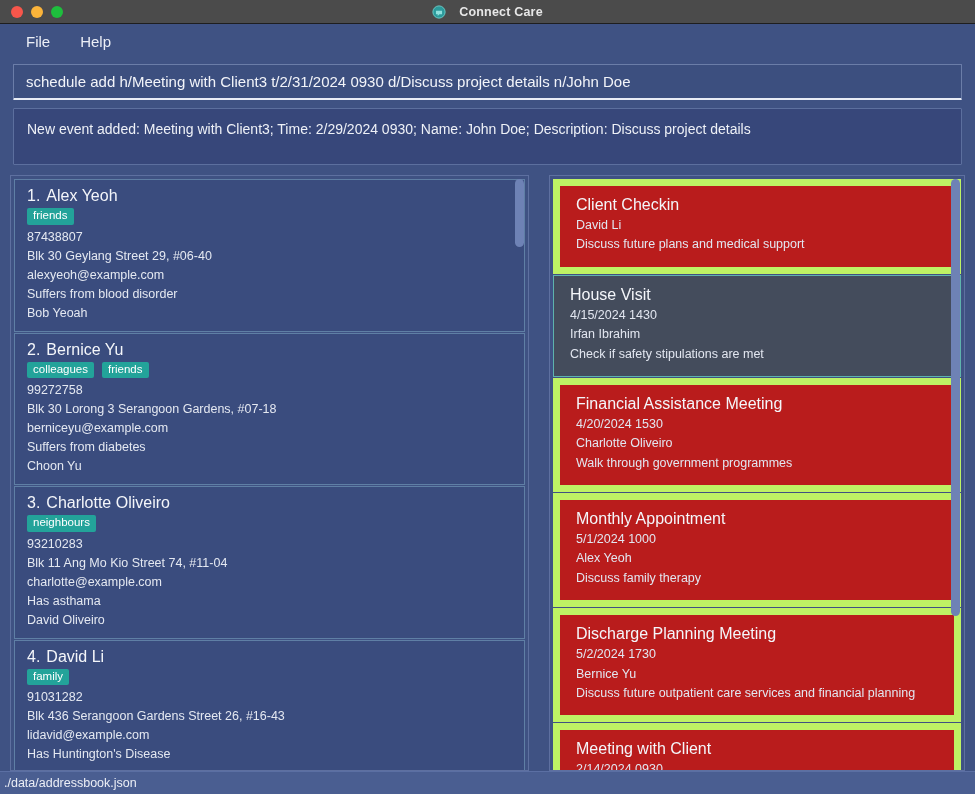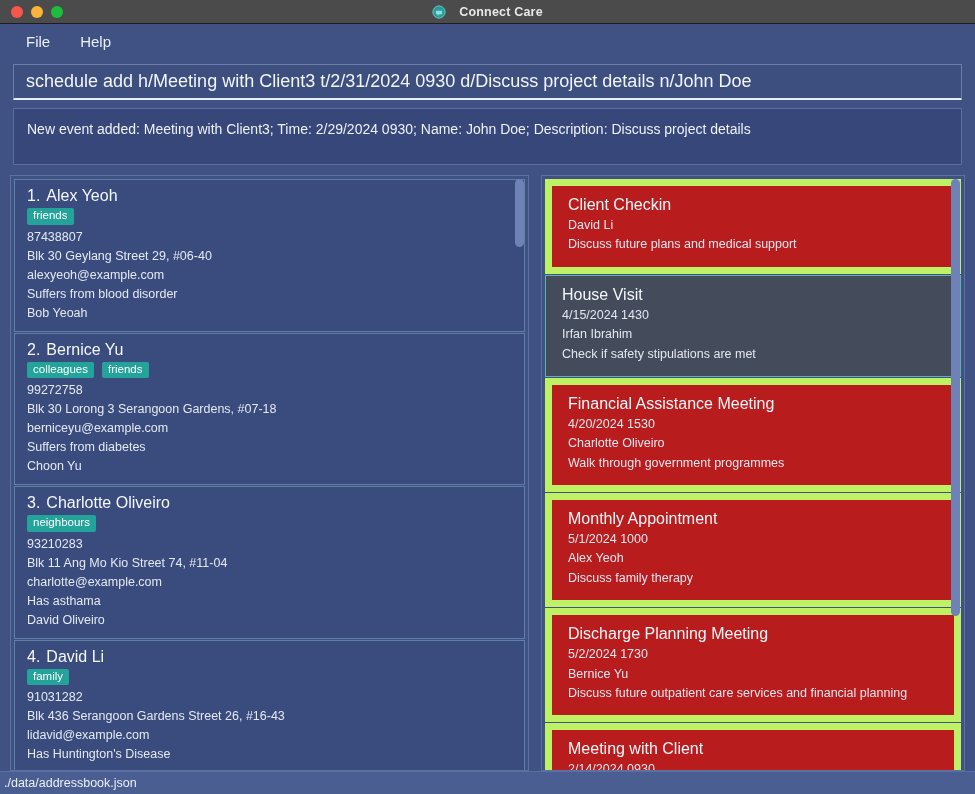--- a/index.html
+++ b/index.html
@@ -91,21 +91,21 @@
     background: #3c4f7f;
     border: 1px solid #6b7da8;
     border-bottom: 2px solid #e8ecf5;
     display: flex;
     align-items: center;
     padding: 0 12px;
     border-radius: 1px;
   }
   .cmdbox-text {
     color: #f2f4f9;
-    font-size: 18px;
+    font-size: 15px;
     white-space: nowrap;
     overflow: hidden;
   }
 
   
   .resultwrap {
     padding: 8px 13px 0 13px;
     flex: 0 0 auto;
   }
   .resultbox {
@@ -119,21 +119,21 @@
     color: #eef1f7;
     font-size: 14px;
     line-height: 1.35;
   }
 
   
   .main {
     flex: 1 1 auto;
     display: flex;
     padding: 10px 10px 0 10px;
-    gap: 12px;
+    gap: 20px;
     min-height: 0;
     overflow: hidden;
   }
   .pane {
     position: relative;
     background: #3f5283;
     border: 1px solid #5e70a0;
     overflow: hidden;
     min-height: 0;
   }

